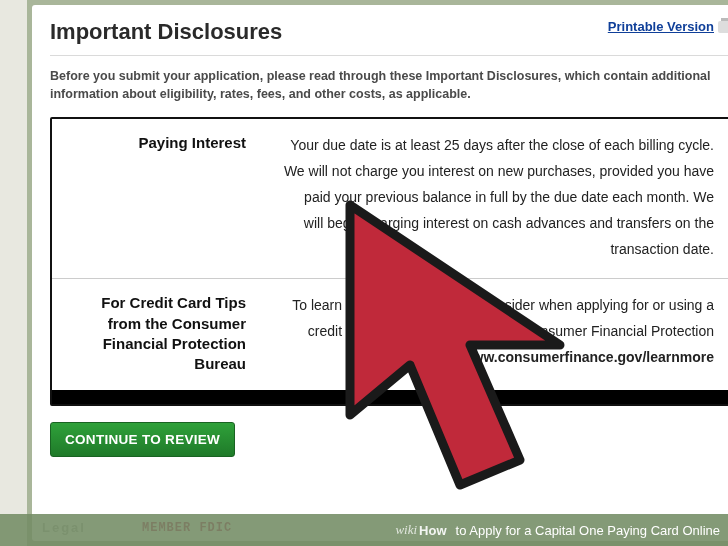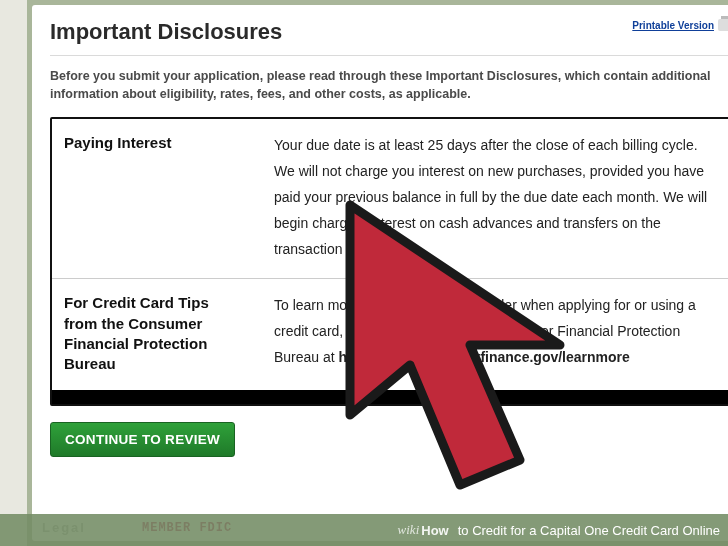--- a/index.html
+++ b/index.html
@@ -39,21 +39,21 @@
       font-weight: 700;
       color: #2a2a2a;
     }
     .printable {
       display: flex;
       align-items: center;
       gap: 4px;
     }
     .printable a {
       color: #0f3f99;
-      font-size: 10px;
+      font-size: 13px;
       text-decoration: underline;
       font-weight: 700;
     }
     .printable .printer-icon {
       width: 14px;
       height: 12px;
       background: #ddd;
       border-radius: 2px;
       position: relative;
     }
@@ -75,24 +75,25 @@
       border: 2px solid #111;
       border-radius: 2px;
       overflow: hidden;
     }
     .disclosure-box table {
       width: 100%;
       border-collapse: collapse;
     }
     .disclosure-box td {
       vertical-align: top;
-      padding: 14px 16px 16px 12px;
+      padding: 14px 16px 16px 21px;
       font-size: 14px;
       line-height: 1.85;
       color: #222;
+      text-align: right;
     }
     .disclosure-box tr + tr td {
       border-top: 1px solid #ccc;
     }
     .disclosure-box td.label {
       width: 210px;
       font-weight: 700;
       font-size: 15px;
       line-height: 1.35;
       color: #111;
@@ -233,14 +234,14 @@
            L 130 290
            L 190 265
            L 140 150
            L 230 150
            Z" fill="#c0293a" stroke="#1a1a1a" stroke-width="9" stroke-linejoin="round"></path>
 </svg>
 
 <div class="caption-bar">
   <span class="wiki">wiki</span>
     <span class="how">How</span>
-  <span> to Credit for a Capital One Credit Card Online</span>
+  <span> to Apply for a Capital One Paying Card Online</span>
 </div>
 
 </body></html>

